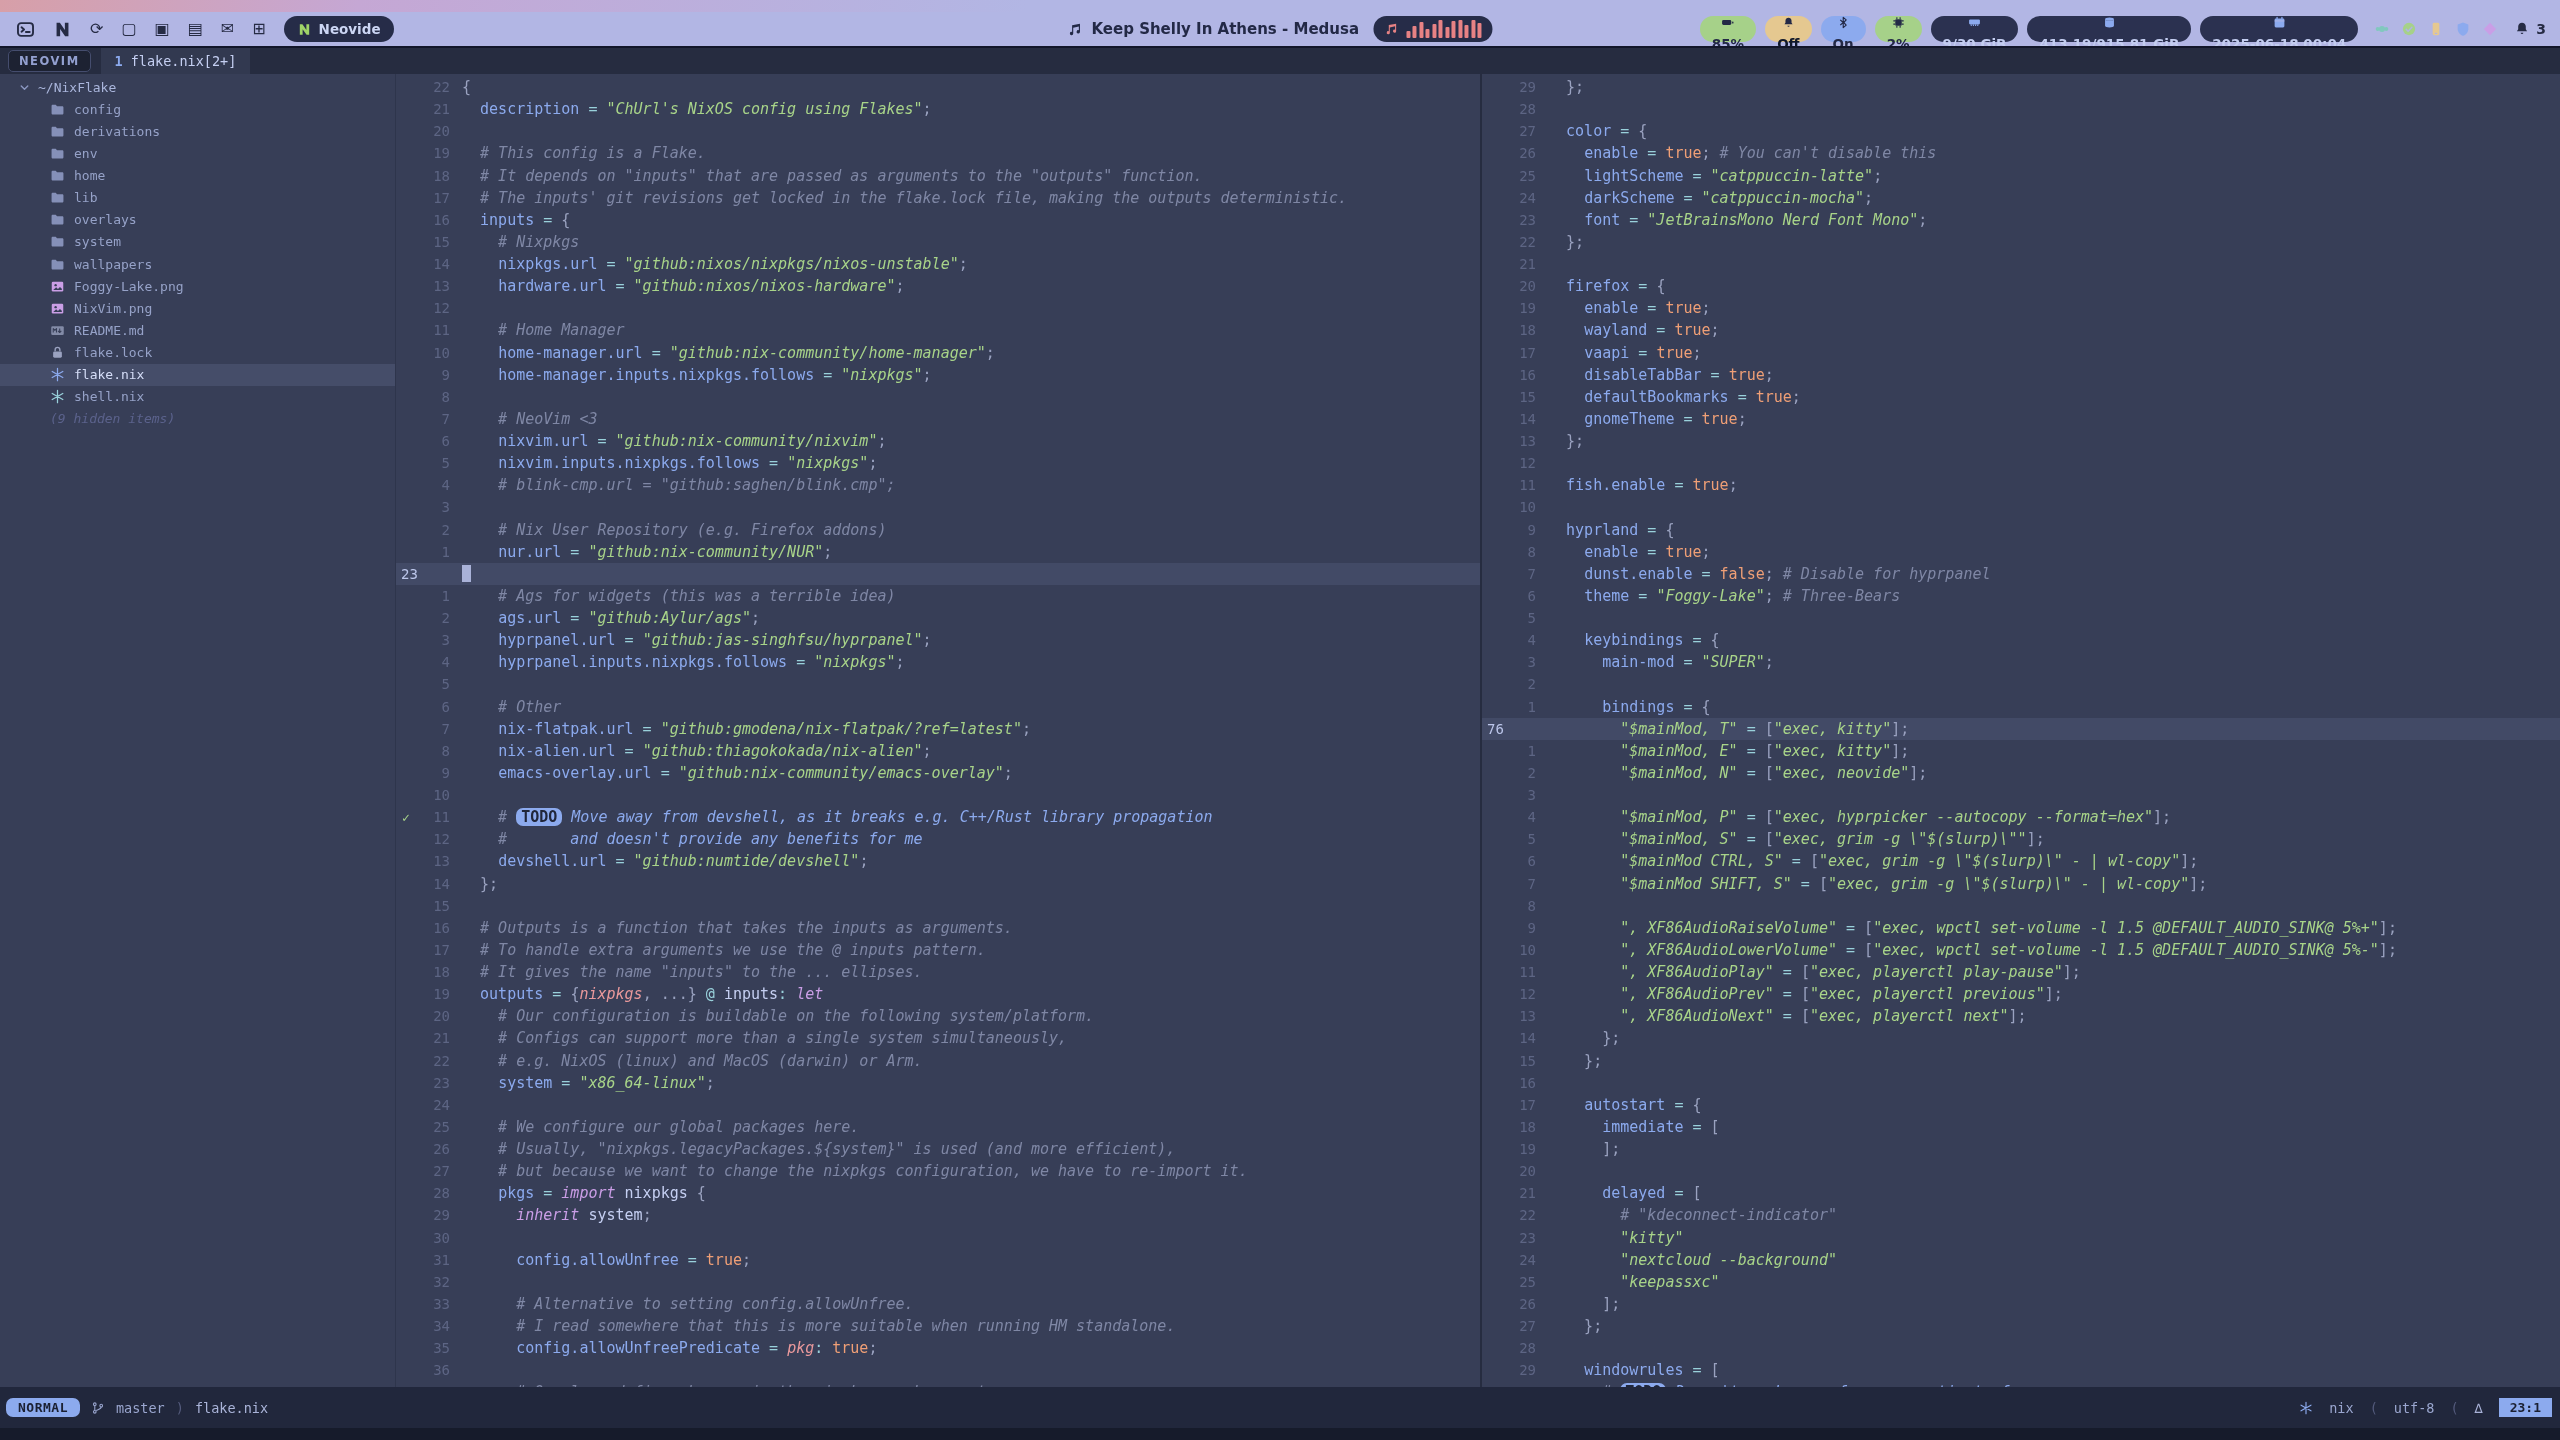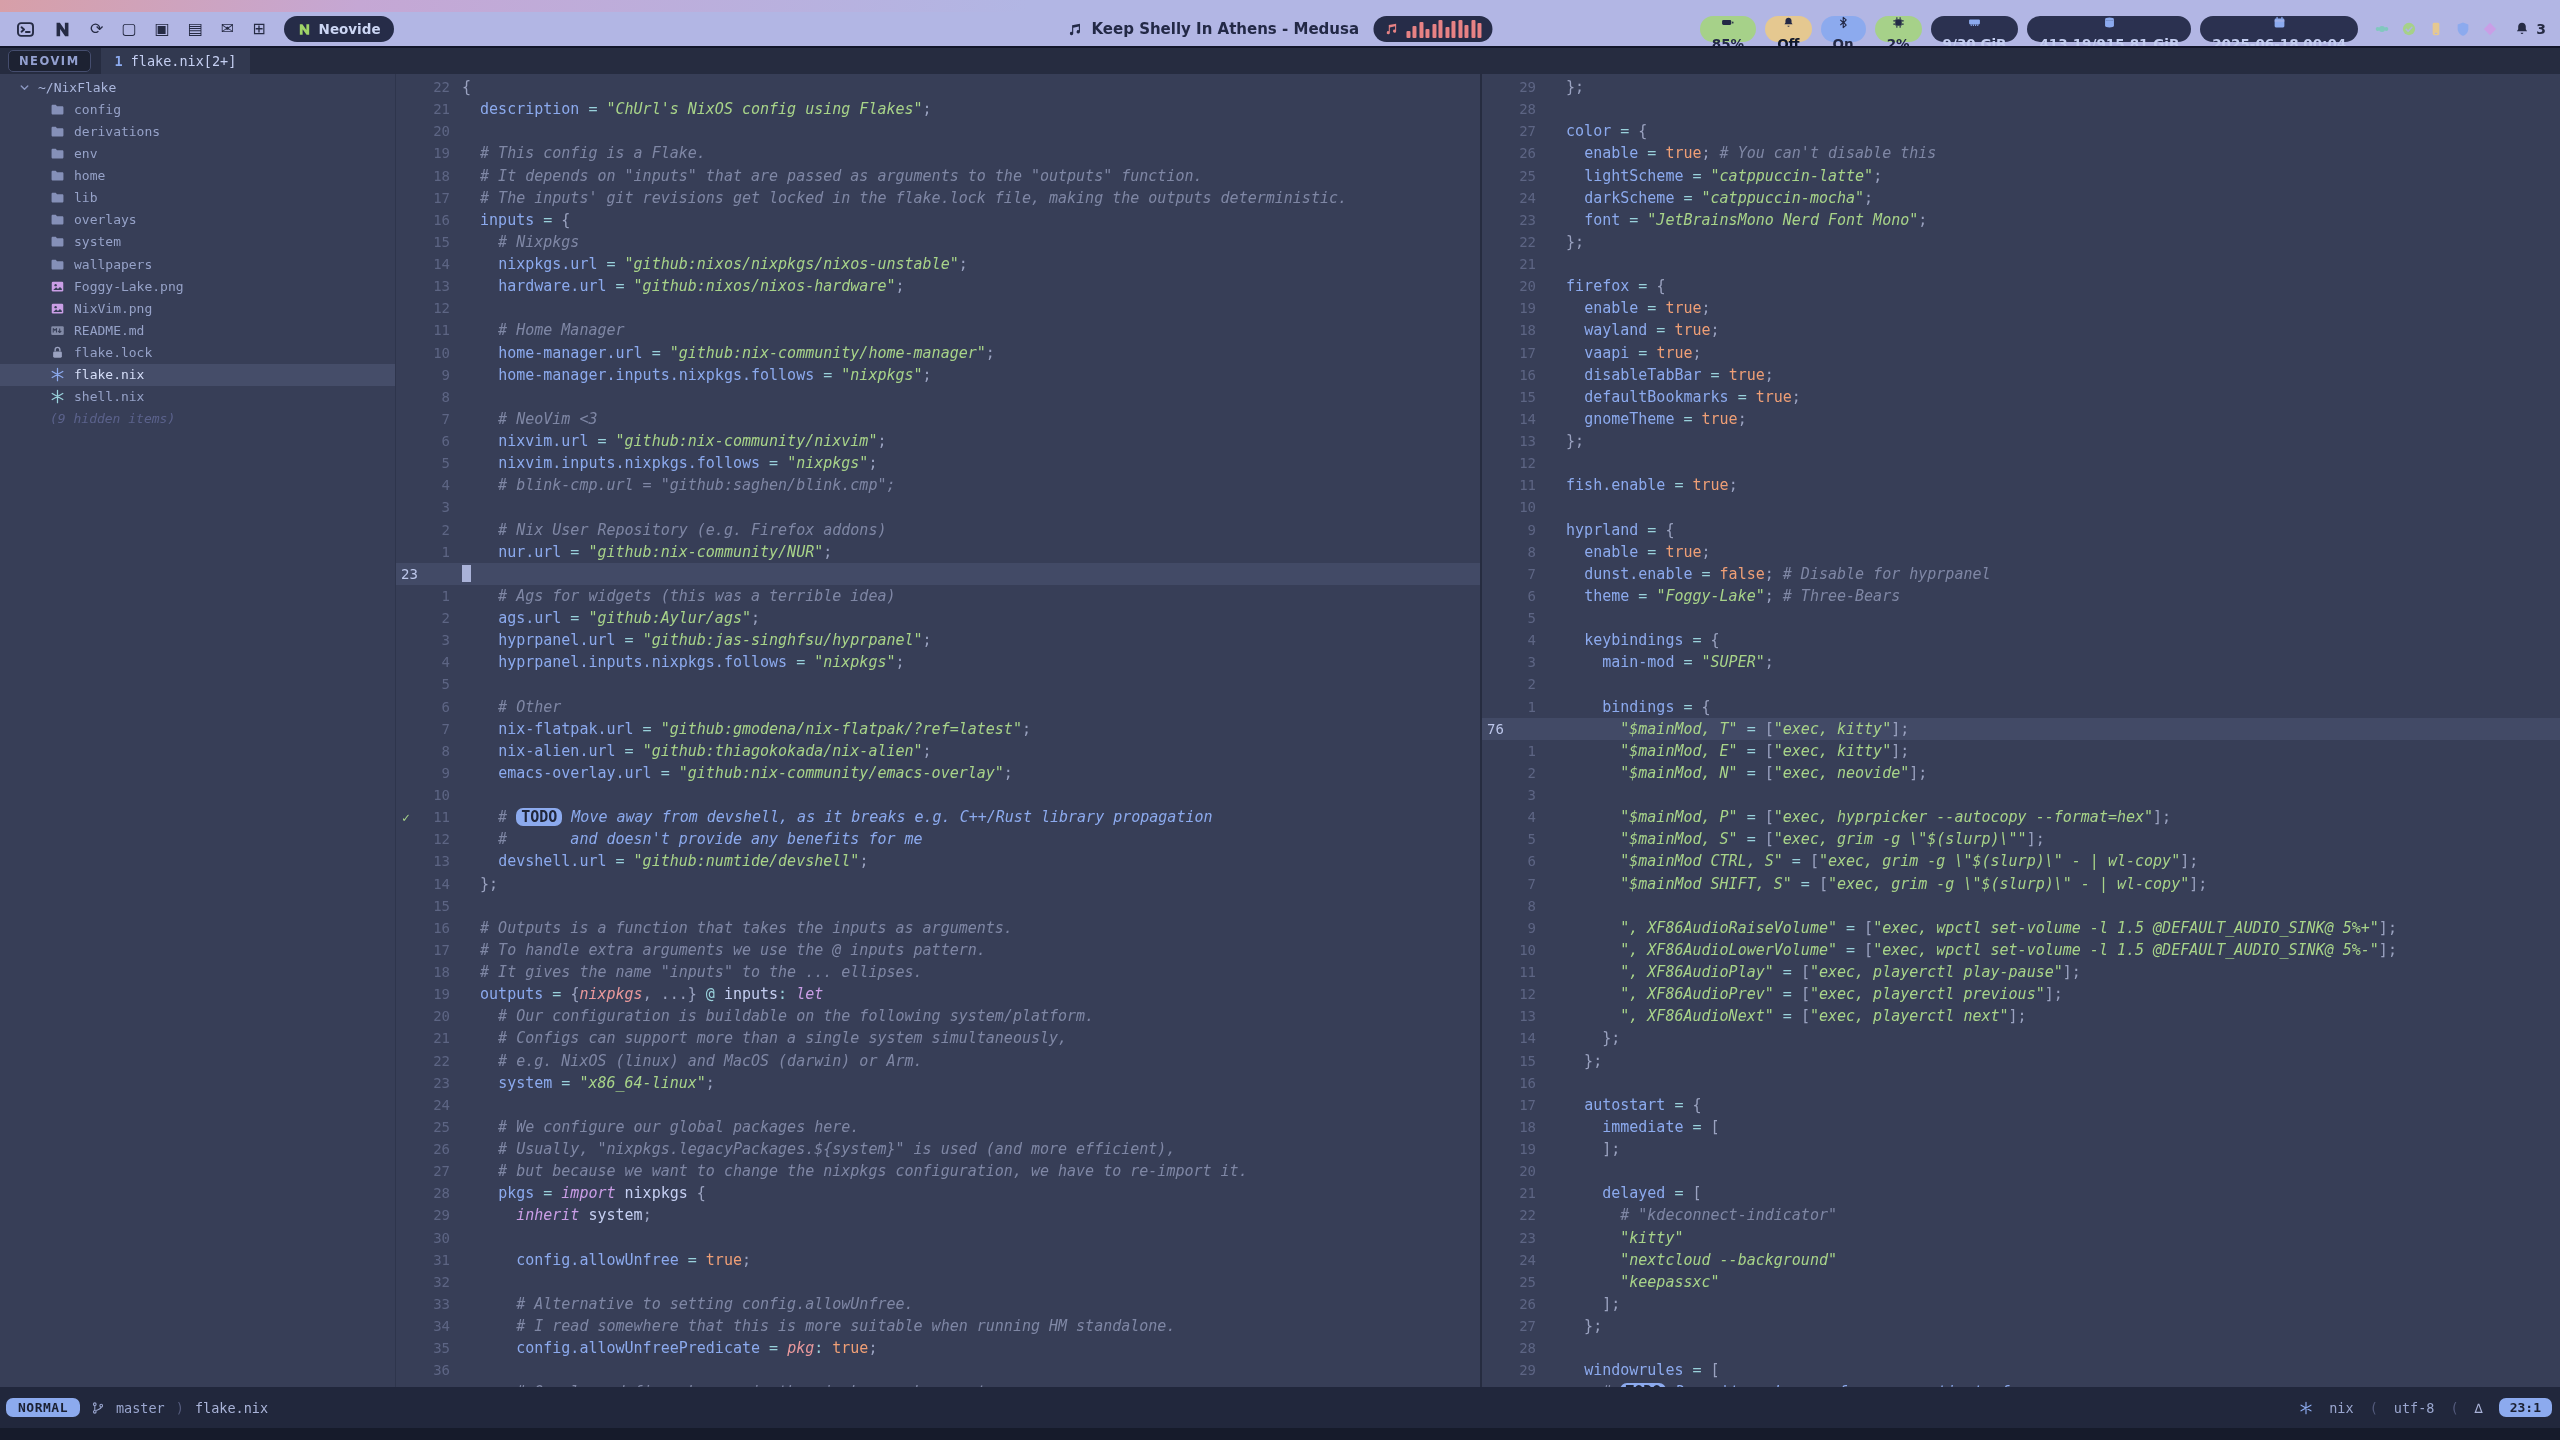--- a/index.html
+++ b/index.html
@@ -74,21 +74,21 @@
   .tk-tc{color:#8caaee;font-style:italic;}
 
   #statusline{position:absolute;left:0;bottom:12px;width:2560px;height:41px;background:#21273c;
     display:flex;align-items:center;font-family:"DejaVu Sans Mono",monospace;font-size:13.5px;color:#9aa6cf;}
   .mode-badge{background:#8caaee;color:#1b2032;font-weight:700;border-radius:7px;
     padding:2px 12px;margin-left:6px;font-size:13px;letter-spacing:.5px;}
   .sl-sep{color:#545b7d;}
   .sl-left{display:flex;align-items:center;gap:11px;}
   .sl-right{margin-left:auto;display:flex;align-items:center;gap:16px;margin-right:8px;}
   .sl-file{color:#aab4d9;}
-  .pos-badge{background:#8caaee;color:#1b2032;font-weight:700;border-radius:7px;padding:2px 11px;font-size:13px;}
+  .pos-badge{background:#8caaee;color:#1b2032;font-weight:700;border-radius:0;padding:2px 11px;font-size:13px;}
   #cmdline{position:absolute;left:0;bottom:0;width:2560px;height:12px;background:#161b2b;}
 
   .ic{display:inline-flex;align-items:center;justify-content:center;width:1em;height:1em;line-height:1;}
   .ic svg{width:1em;height:1em;display:block;}
   .ic.tg{width:auto;height:auto;}
 </style>
 </head>
 <body>
 
 <div id="wallpaper"></div>

